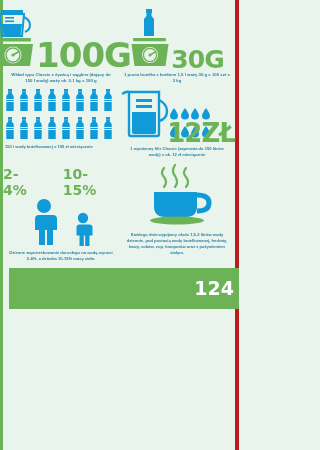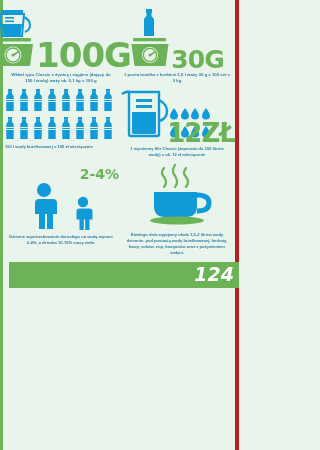--- a/index.html
+++ b/index.html
@@ -42,22 +42,22 @@
   .s2b .bignum{font-size:26px;}
   .drops{display:flex;flex-wrap:wrap;width:42px;}
   .drops span{width:10.5px;}
 
   
   .pctrow{display:flex;justify-content:flex-end;align-items:flex-end;gap:22px;}
   .pct{font-family:"DejaVu Sans",sans-serif;font-weight:bold;color:#6cb257;font-size:14px;}
   .figrow{display:flex;justify-content:center;align-items:flex-end;gap:10px;height:52px;}
 
   
-  .bar{position:relative;height:26px;margin:0 6px 3px 6px;display:flex;
-       align-items:center;justify-content:flex-end;font-style:italic;}
+  .bar{position:relative;height:41px;margin:0 6px 3px 6px;display:flex;
+       align-items:center;justify-content:flex-end;}
   .bar span{font-family:"DejaVu Sans",sans-serif;font-weight:bold;color:#fff;
             font-size:19px;padding-right:7px;line-height:1;}
   .bar-green{background:#6cb257;}
 </style>
 </head>
 <body>
 
 <div class="page">
 
   <div class="row s1">
@@ -259,20 +259,21 @@
       </div>
       <div class="cap capsm">1 wymienny filtr Classic (zapewnia do 150 litrów wody) = ok. 12 zł miesięcznie</div>
     </div>
   </div>
 
   <div class="row" style="padding-top:8px;">
 
     <div class="col">
       <div class="pctrow">
         <span class="pct">2-4%</span>
+        <span class="pct">10-15%</span>
       </div>
       <div class="figrow">
         <span>
           <svg width="34" height="48" viewBox="0 0 34 48">
             <circle cx="17" cy="8" r="7" fill="#109bd8"></circle>
             <path d="M8 17 h18 q4 0 4 4 v11 h-4 v15 h-6 v-15 h-2 v15 h-6 v-15 h-4 v-11 q0 -4 4 -4 z" fill="#109bd8"></path>
           </svg>
         </span>
         <span>
           <svg width="24" height="34" viewBox="0 0 24 34">

